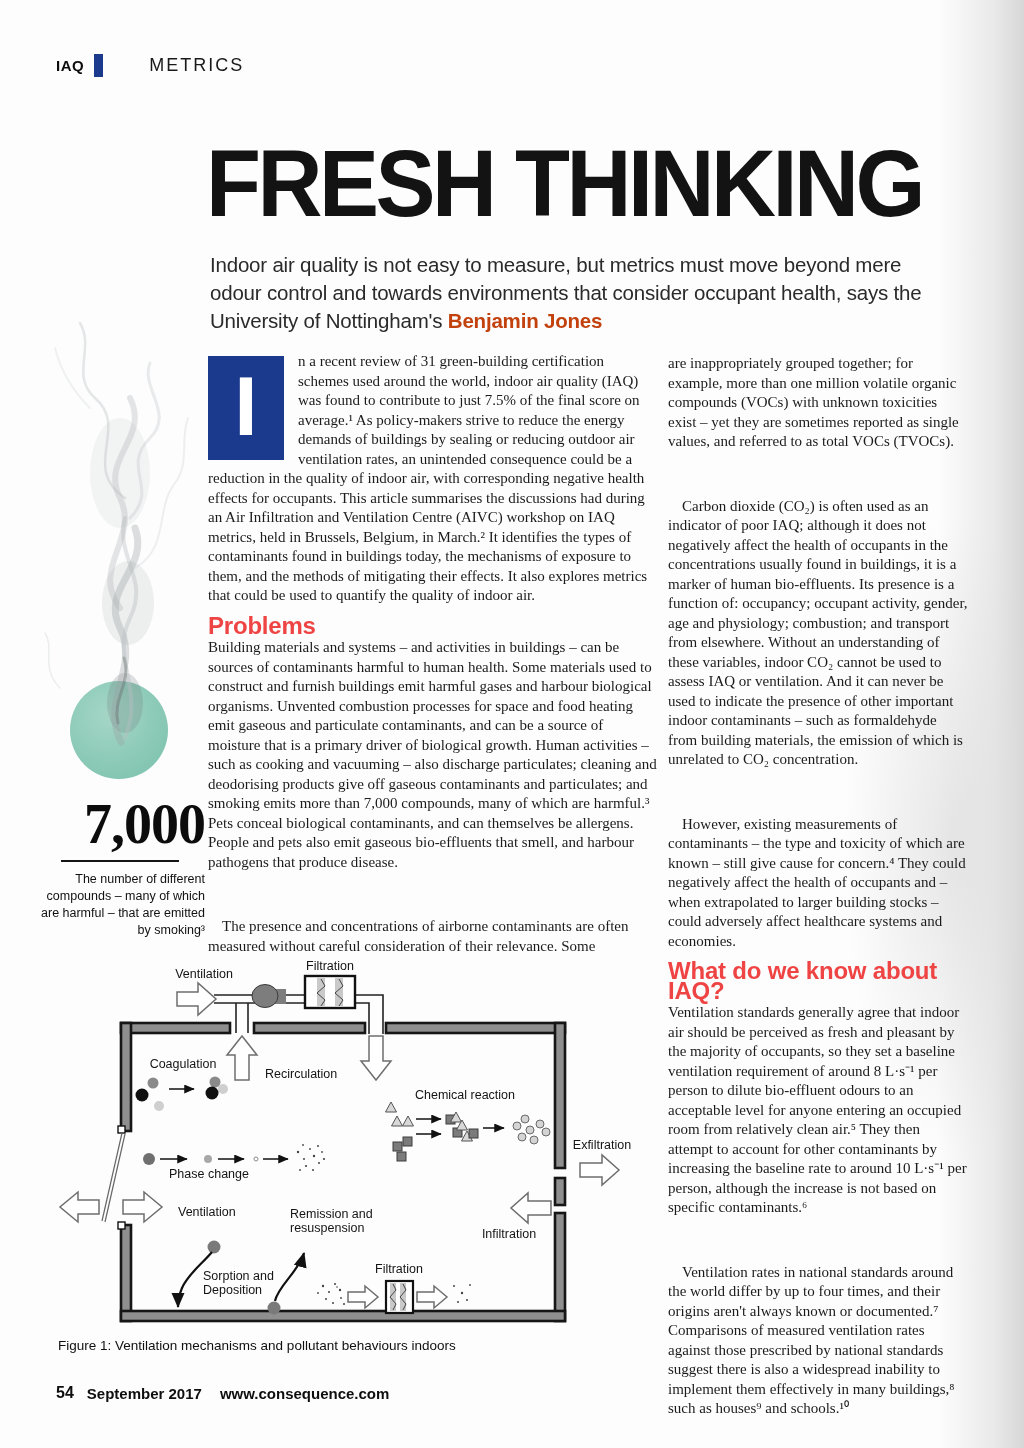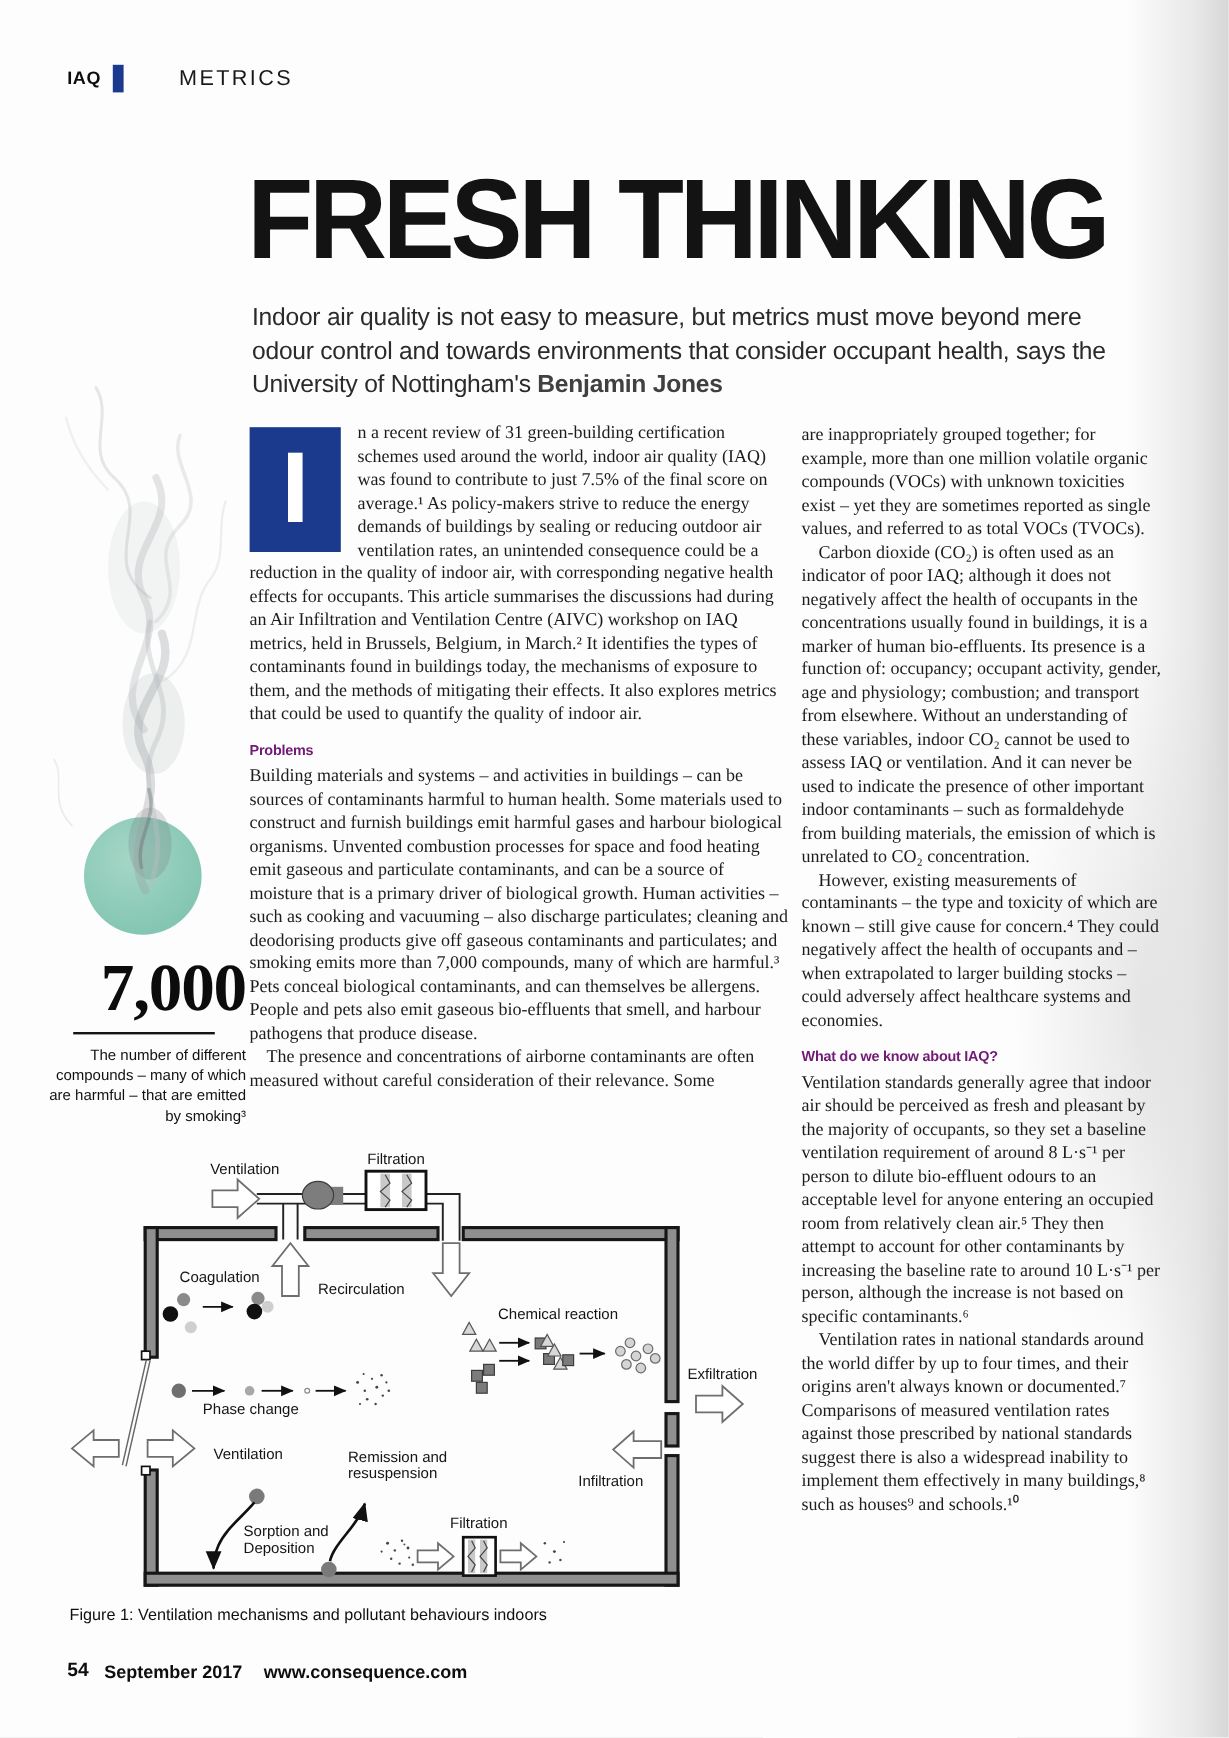--- a/index.html
+++ b/index.html
@@ -14,29 +14,29 @@
   .kicker{position:absolute;left:56px;top:54px;display:flex;align-items:center;}
   .kicker .section{font-weight:700;font-size:15px;letter-spacing:.5px;color:#0d0d0d;}
   .kicker .bar{width:9px;height:23px;background:#1c3a8d;margin:0 9px 0 10px;}
   .kicker .category{font-size:18px;letter-spacing:2px;color:#191919;margin-left:37px;}
   
   .headline{position:absolute;left:206px;top:136px;width:760px;
      font-size:90px;font-weight:700;letter-spacing:-3.5px;line-height:1;color:#131313;
      transform:scaleY(1.05);transform-origin:left top;white-space:nowrap;}
   .standfirst{position:absolute;left:210px;top:230px;width:714px;
      font-size:20.5px;line-height:28px;color:#2a2a2a;letter-spacing:-.2px;}
-  .standfirst strong{color:#404040;}
+  .standfirst strong{color:#c2410c;}
   
   .body-text{font-family:"Liberation Serif",serif;font-size:15px;line-height:19.5px;color:#1b1b1b;}
   .col-left{position:absolute;left:208px;top:352px;width:450px;}
   .col-right{position:absolute;left:668px;top:354px;width:300px;}
   .body-text p{margin:0;}
-  .body-text p.indent{text-indent:14px;}
-  .subhead{font-family:"Liberation Sans",sans-serif;font-weight:700;font-size:12px;
-     letter-spacing:-.2px;color:#701a75;margin:10px 0 3px 0;}
+  .body-text p.indent{text-indent:14px;margin-top:45px;}
+  .subhead{font-family:"Liberation Sans",sans-serif;font-weight:700;font-size:24px;
+     letter-spacing:-.2px;color:#ef4444;margin:10px 0 3px 0;}
   .dropcap{float:left;width:76px;height:104px;background:#1c3a8d;color:#fff;
      font-family:"Liberation Sans",sans-serif;font-weight:700;font-size:84px;
      text-align:center;line-height:100px;margin:4px 14px 2px 0;}
   
   .smoke-wrap{position:absolute;left:0;top:268px;width:200px;height:532px;}
   .stat{position:absolute;left:35px;top:796px;width:170px;text-align:right;}
   .stat .value{font-family:"Liberation Serif",serif;font-weight:700;font-size:56px;
      letter-spacing:-1px;color:#0c0c0c;line-height:1;}
   .stat .rule{width:118px;height:0;border-bottom:2px solid #141414;margin:8px auto 9px auto;}
   .stat .caption{font-weight:400;font-size:12.5px;line-height:1.35;color:#111;}

